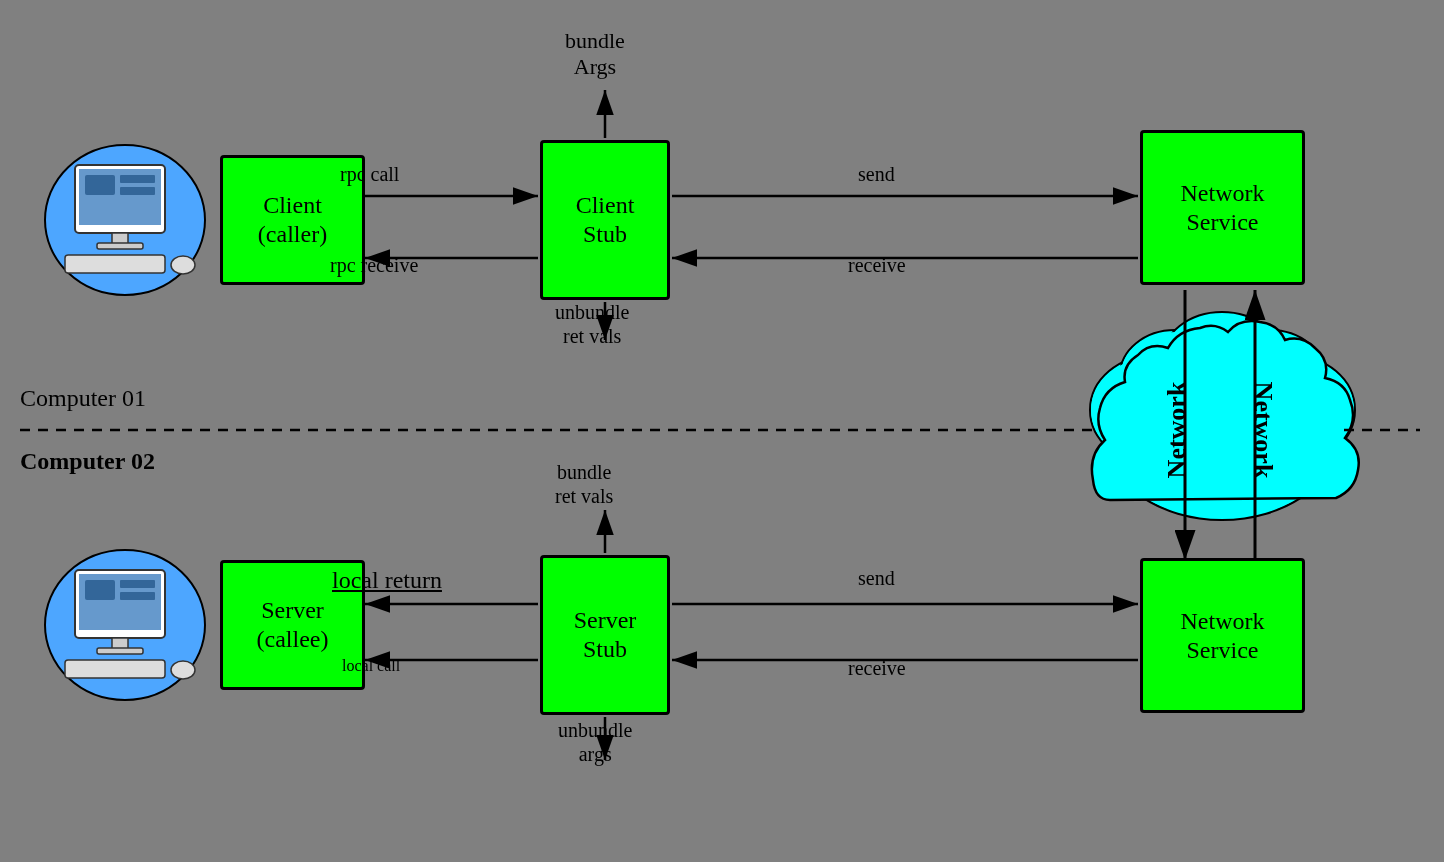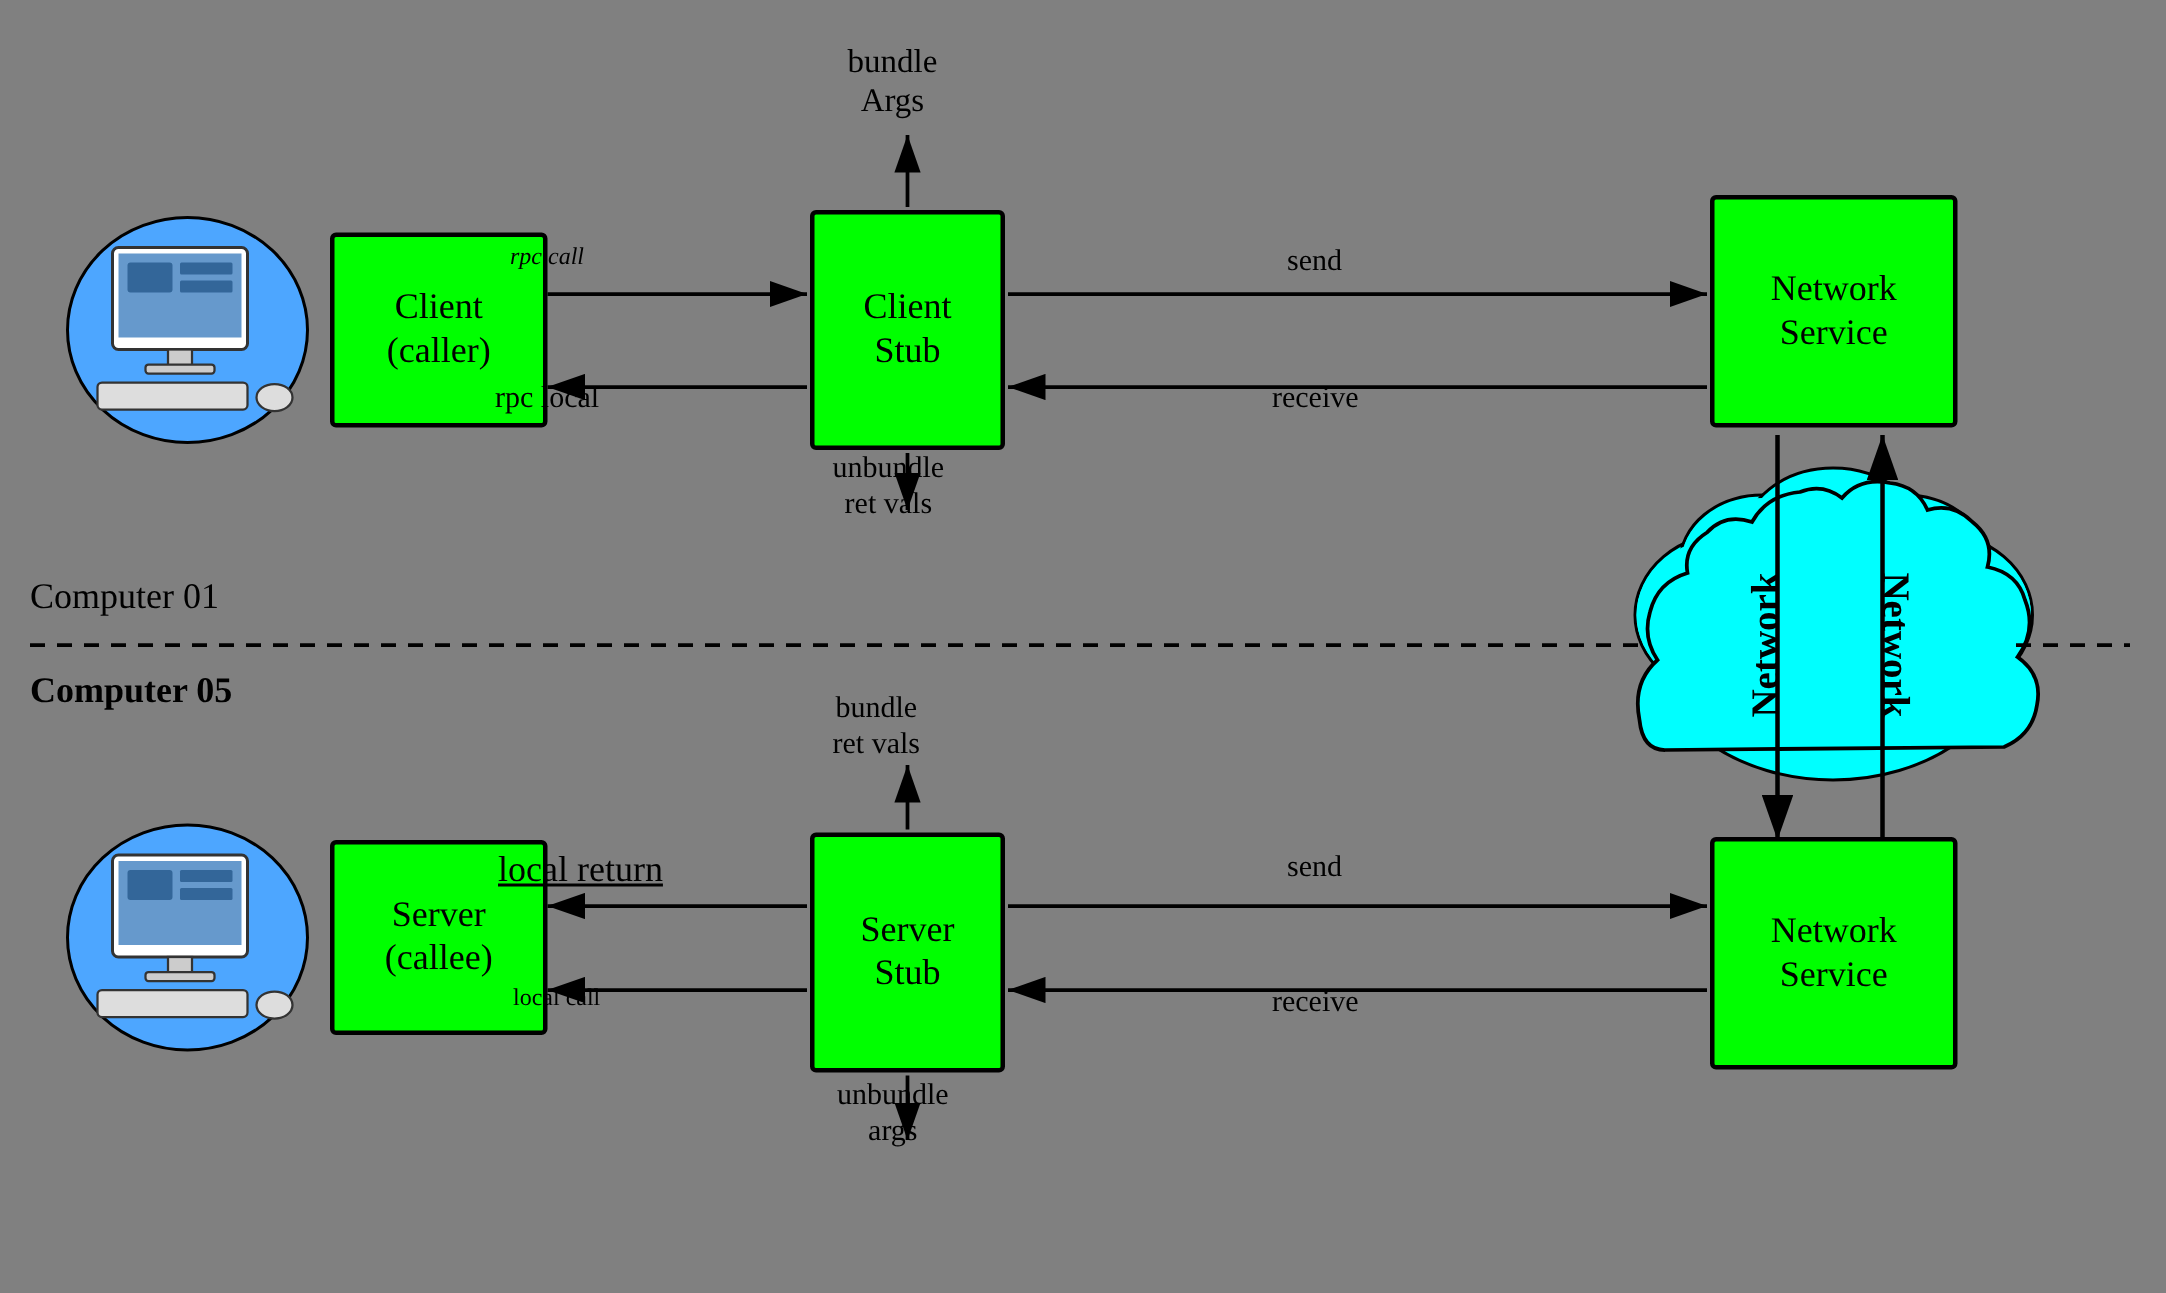--- a/index.html
+++ b/index.html
@@ -219,46 +219,46 @@
 
   <div class="green-box" style="left:1140px; top:558px; width:165px; height:155px; font-size:24px;">
     <span style="white-space:pre-line;">Network
 Service</span>
   </div>
 
   <div class="arrow-label" style="left:565px; top:28px; font-size:22px; text-align:center;">
     <span>bundle<br>Args</span>
   </div>
 
-  <div class="arrow-label" style="left:340px; top:162px; font-size:16px;font-style:italic;">
+  <div class="arrow-label" style="left:340px; top:162px; font-size:20px;">
     <span>rpc call</span>
   </div>
 
   <div class="arrow-label" style="left:858px; top:162px; font-size:20px;">
     <span>send</span>
   </div>
 
   <div class="arrow-label" style="left:330px; top:253px; font-size:20px;">
-    <span>rpc local</span>
+    <span>rpc receive</span>
   </div>
 
   <div class="arrow-label" style="left:848px; top:253px; font-size:20px;">
     <span>receive</span>
   </div>
 
   <div class="arrow-label" style="left:555px; top:300px; font-size:20px; text-align:center;">
     <span>unbundle<br>ret vals</span>
   </div>
 
   <div class="comp-label" style="left:20px; top:385px; font-size:24px; font-weight:normal;">
     <span>Computer 01</span>
   </div>
 
   <div class="comp-label" style="left:20px; top:448px; font-size:24px; font-weight:bold;">
-    <span>Computer 05</span>
+    <span>Computer 02</span>
   </div>
 
   <div class="arrow-label" style="left:555px; top:460px; font-size:20px; text-align:center;">
     <span>bundle<br>ret vals</span>
   </div>
 
   <div class="arrow-label" style="left:332px; top:566px; font-size:24px;text-decoration:underline;">
     <span>local return</span>
   </div>
 

